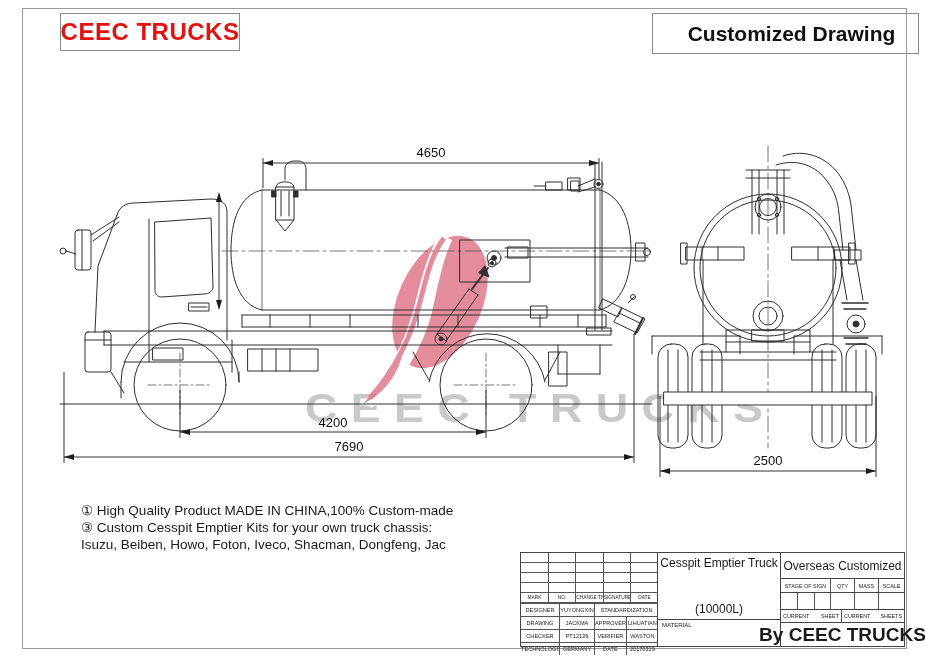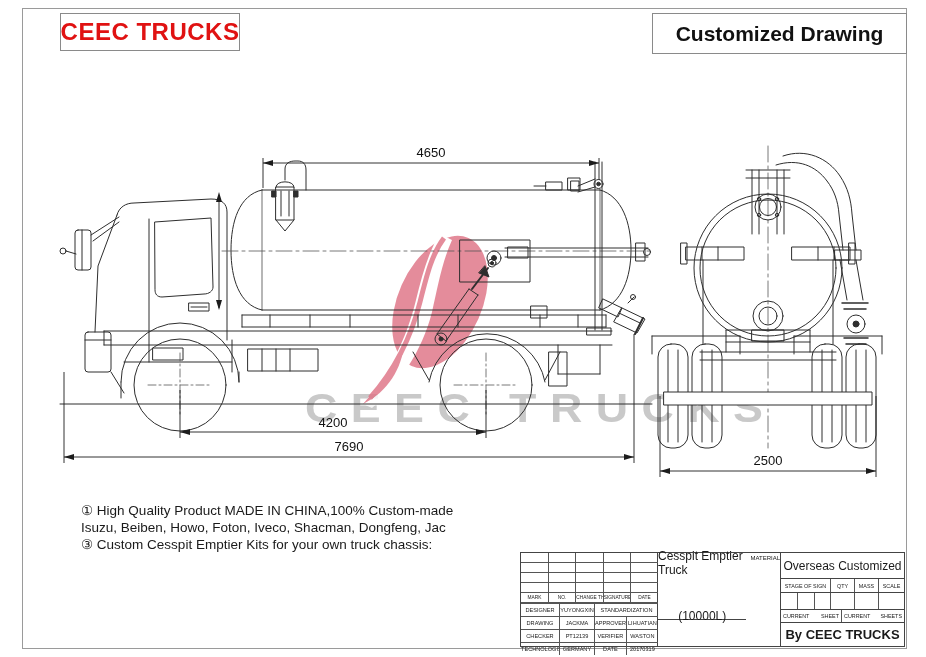--- a/index.html
+++ b/index.html
@@ -8,21 +8,21 @@
     font-family:"Liberation Sans",sans-serif;color:#1a1a1a;overflow:hidden;
   }
   .frame{position:absolute;left:22px;top:8px;width:883px;height:639px;border:1px solid #9a9a9a;}
   .logo-box{
     position:absolute;left:60px;top:13px;width:178px;height:36px;border:1px solid #8a8a8a;
     display:flex;align-items:center;justify-content:center;background:#fff;z-index:5;
   }
   .logo-box span{color:#e01212;font-weight:bold;font-size:24px;letter-spacing:.5px;white-space:nowrap;}
   .type-box{
     position:absolute;left:652px;top:13px;width:253px;height:39px;border:1px solid #8a8a8a;
-    display:flex;align-items:center;justify-content:center;z-index:5;
+    display:flex;align-items:center;justify-content:center;z-index:5;padding-left:12px;
   }
   .type-box span{font-weight:bold;font-size:21px;color:#111;white-space:nowrap;}
   .watermark{
     position:absolute;left:305px;top:386px;z-index:1;color:#c9c9c9;font-weight:bold;
     font-size:40px;letter-spacing:12px;white-space:nowrap;transform:scaleX(1.12);transform-origin:left top;
   }
   svg.draw{position:absolute;left:0;top:0;z-index:2;}
   
   .notes{position:absolute;left:73px;top:502px;z-index:3;}
   .notes .ntitle{font-size:15px;margin-bottom:5px;}
@@ -31,39 +31,39 @@
   .tblock{position:absolute;left:520px;top:552px;width:385px;height:95px;z-index:4;display:flex;background:#fff;border:1px solid #444;box-sizing:border-box;font-size:6px;}
   .tb-left{width:137px;box-sizing:border-box;border-right:1px solid #444;}
   table.rev, table.staff{border-collapse:collapse;table-layout:fixed;width:137px;}
   table.rev td, table.staff td{border:1px solid #555;padding:0;text-align:center;white-space:nowrap;overflow:hidden;height:9px;font-size:4.8px;color:#222;}
   table.rev td:first-child, table.staff td:first-child{border-left:none;}
   table.rev td:last-child, table.staff td:last-child{border-right:none;}
   table.rev tr:first-child td{border-top:none;}
   table.staff td{height:12px;font-size:5.6px;}
   table.staff tr:last-child td{border-bottom:none;}
   td.xs{font-size:4px;color:#333;}
-  .tb-center{width:123px;box-sizing:border-box;border-right:1px solid #444;display:flex;flex-direction:row;}
+  .tb-center{width:123px;box-sizing:border-box;border-right:1px solid #444;display:flex;flex-direction:column;}
   .tb-title{height:66px;border-bottom:1px solid #444;display:flex;flex-direction:column;align-items:center;justify-content:center;gap:4px;}
   .tb-title .l1{font-size:12px;}
   .tb-title .l2{font-size:12px;margin-top:28px;}
   .tb-material{flex:1;padding:2px 0 0 4px;font-size:6px;}
   .tb-right{width:123px;display:flex;flex-direction:column;box-sizing:border-box;}
   .tb-dept{height:25px;border-bottom:1px solid #444;display:flex;align-items:center;justify-content:center;font-size:12px;}
   .tb-spechead{height:13px;border-bottom:1px solid #444;display:flex;}
   .tb-spechead div{border-right:1px solid #555;display:flex;align-items:center;justify-content:center;font-size:5.4px;box-sizing:border-box;}
   .tb-spechead div:last-child{border-right:none;}
   .c-stage{width:50px;}.c-qty{width:24px;}.c-mass{width:24px;}.c-scale{flex:1;}
   .tb-empty{height:16px;border-bottom:1px solid #444;display:flex;}
   .tb-empty div{border-right:1px solid #555;box-sizing:border-box;}
   .tb-empty div:last-child{border-right:none;}
   .e1{width:17px;}.e2{width:17px;}.e3{width:16px;}.e4{width:24px;}.e5{width:24px;}.e6{flex:1;}
   .tb-sheet{height:12px;border-bottom:1px solid #444;display:flex;font-size:5.4px;}
   .tb-sheet .half{width:61px;display:flex;justify-content:space-between;align-items:center;padding:0 2px;border-right:1px solid #555;box-sizing:border-box;}
   .tb-sheet .half:last-child{border-right:none;flex:1;}
-  .tb-by{flex:1;display:flex;align-items:center;justify-content:center;font-weight:bold;font-size:13px;white-space:nowrap;}
+  .tb-by{flex:1;display:flex;align-items:center;justify-content:center;font-weight:bold;font-size:19px;white-space:nowrap;}
 </style>
 </head>
 <body>
 
 <div class="frame"></div>
 
 <div class="logo-box">
   <span>CEEC TRUCKS</span>
 </div>
 
@@ -262,22 +262,22 @@
       <path d="M660,396 L660,477 M876,396 L876,477 M660,471 L876,471"></path>
       <polygon points="660,471 670,468 670,474" fill="#1c1c1c" stroke="none"></polygon>
       <polygon points="876,471 866,468 866,474" fill="#1c1c1c" stroke="none"></polygon>
       <text x="768" y="465" text-anchor="middle" font-size="13" fill="#111" stroke="none" font-family="Liberation Sans, sans-serif">2500</text>
     </g>
   </g>
 </svg>
 
 <div class="notes">
   <div class="nline">① High Quality Product MADE IN CHINA,100% Custom-made</div>
+  <div class="nline">③ Custom Cesspit Emptier Kits for your own truck chassis:</div>
   <div class="nline">Isuzu, Beiben, Howo, Foton, Iveco, Shacman, Dongfeng, Jac</div>
-  <div class="nline">③ Custom Cesspit Emptier Kits for your own truck chassis:</div>
 </div>
 
 <div class="tblock">
   <div class="tb-left">
     <table class="rev">
       <tbody>
           <tr>
             <td></td>
             <td></td>
             <td></td>

